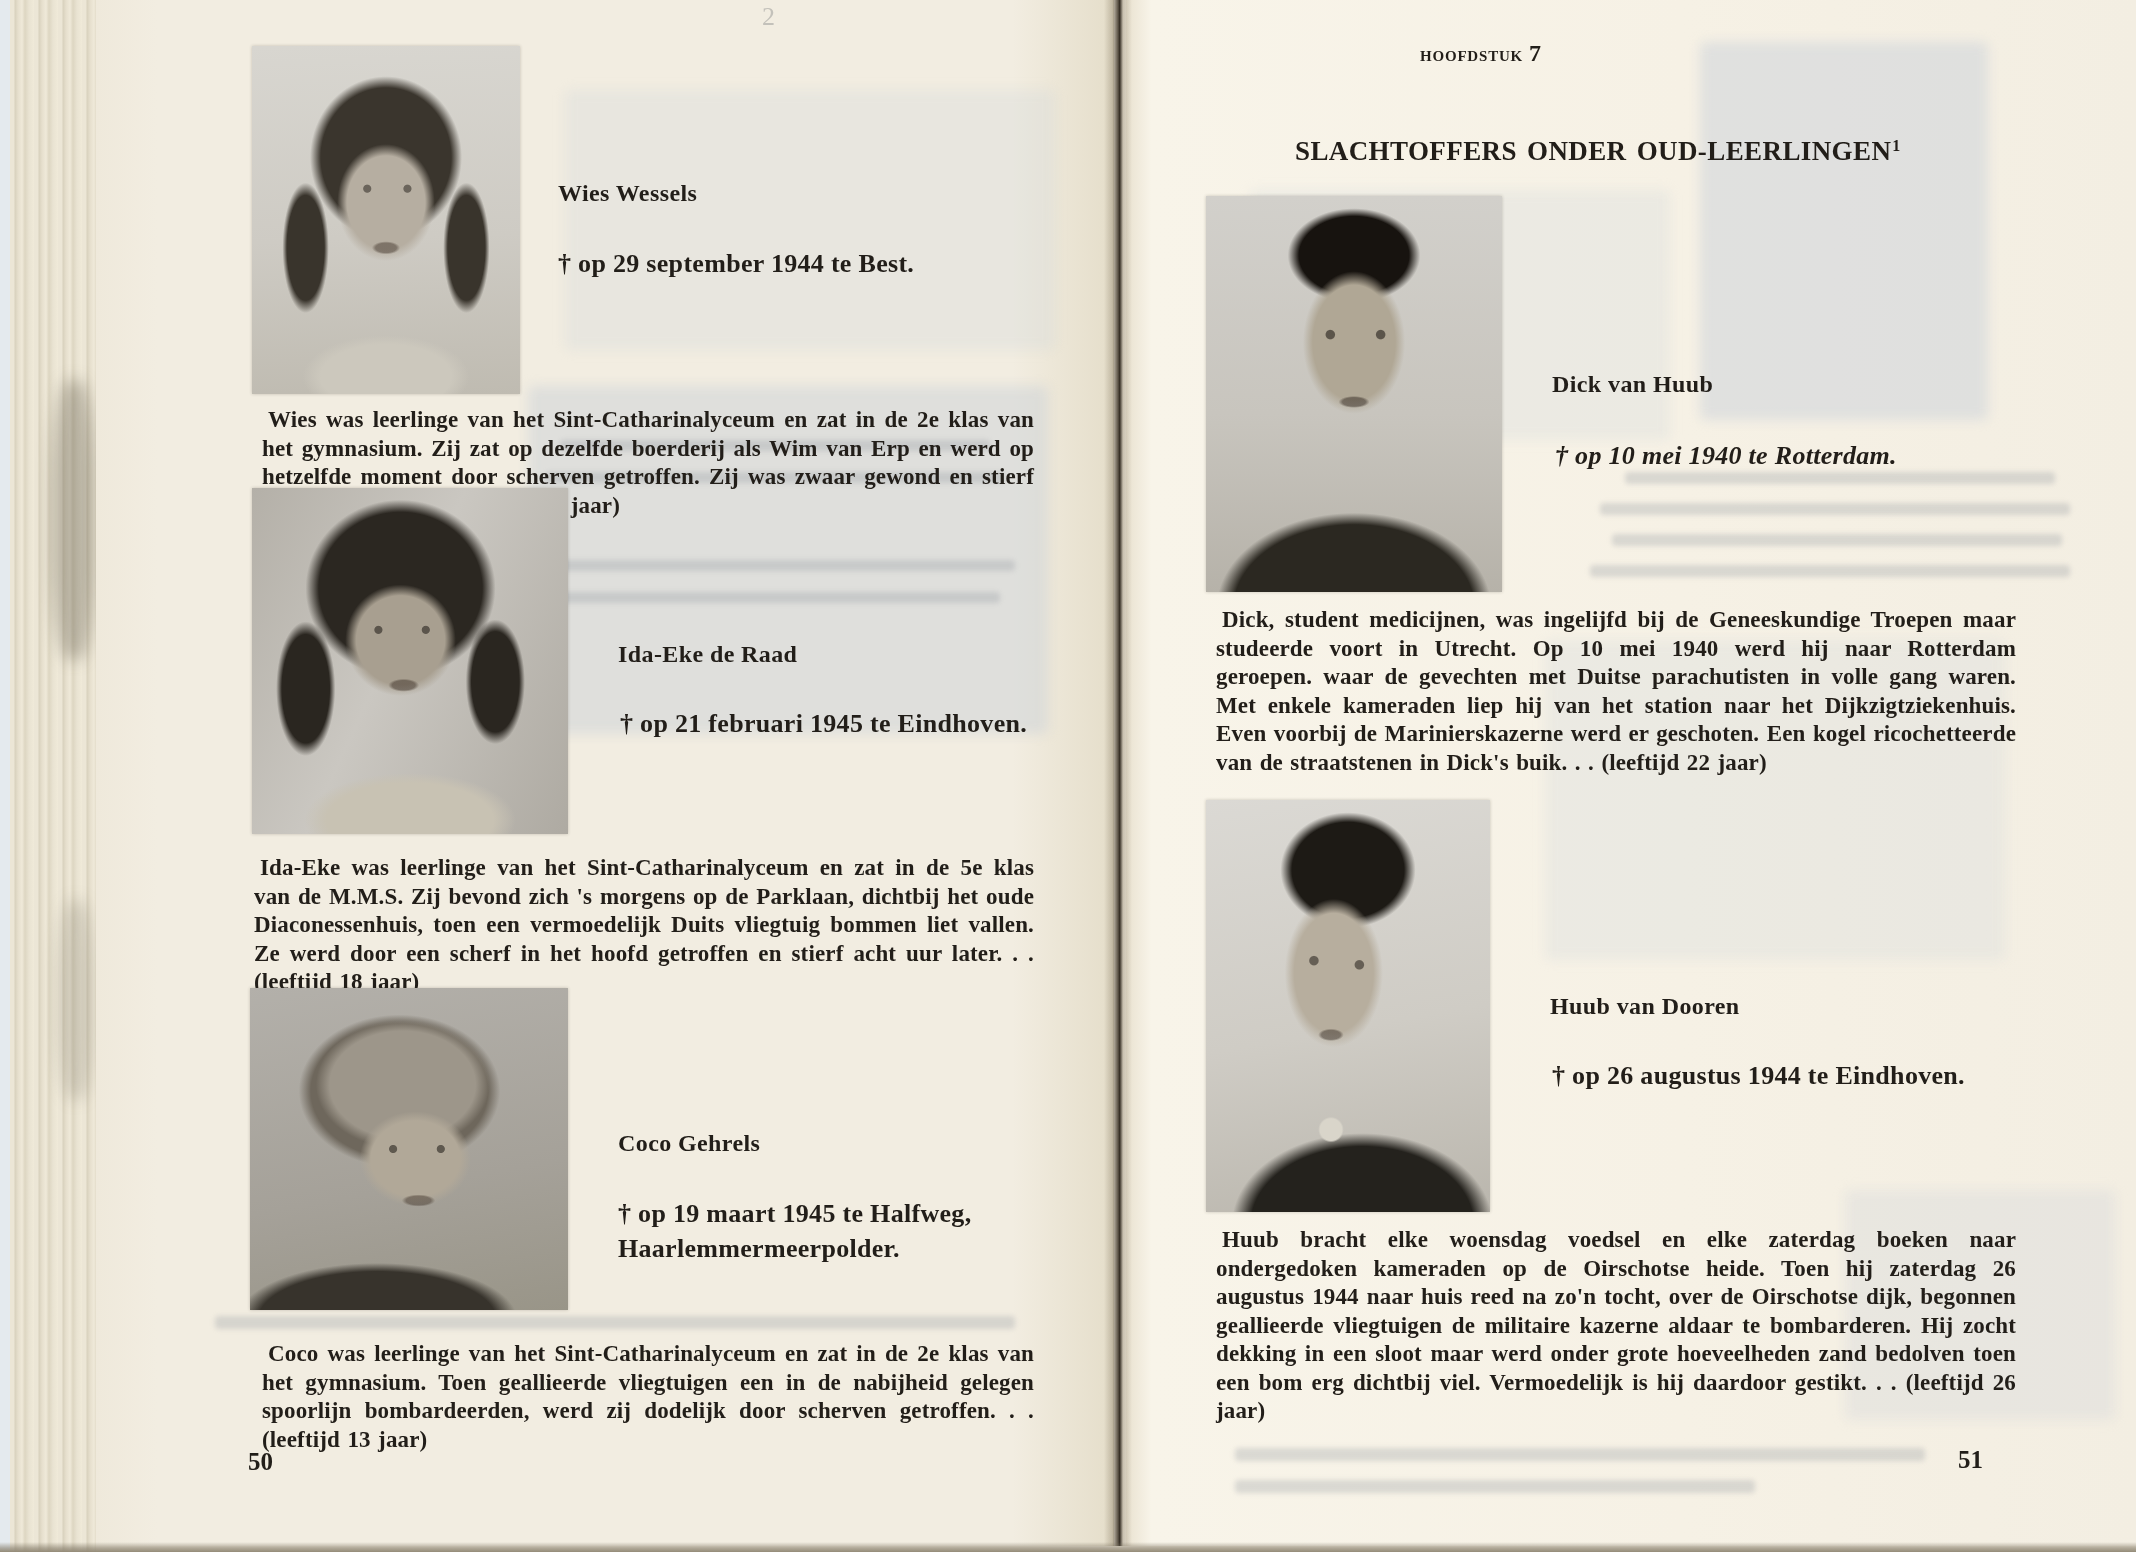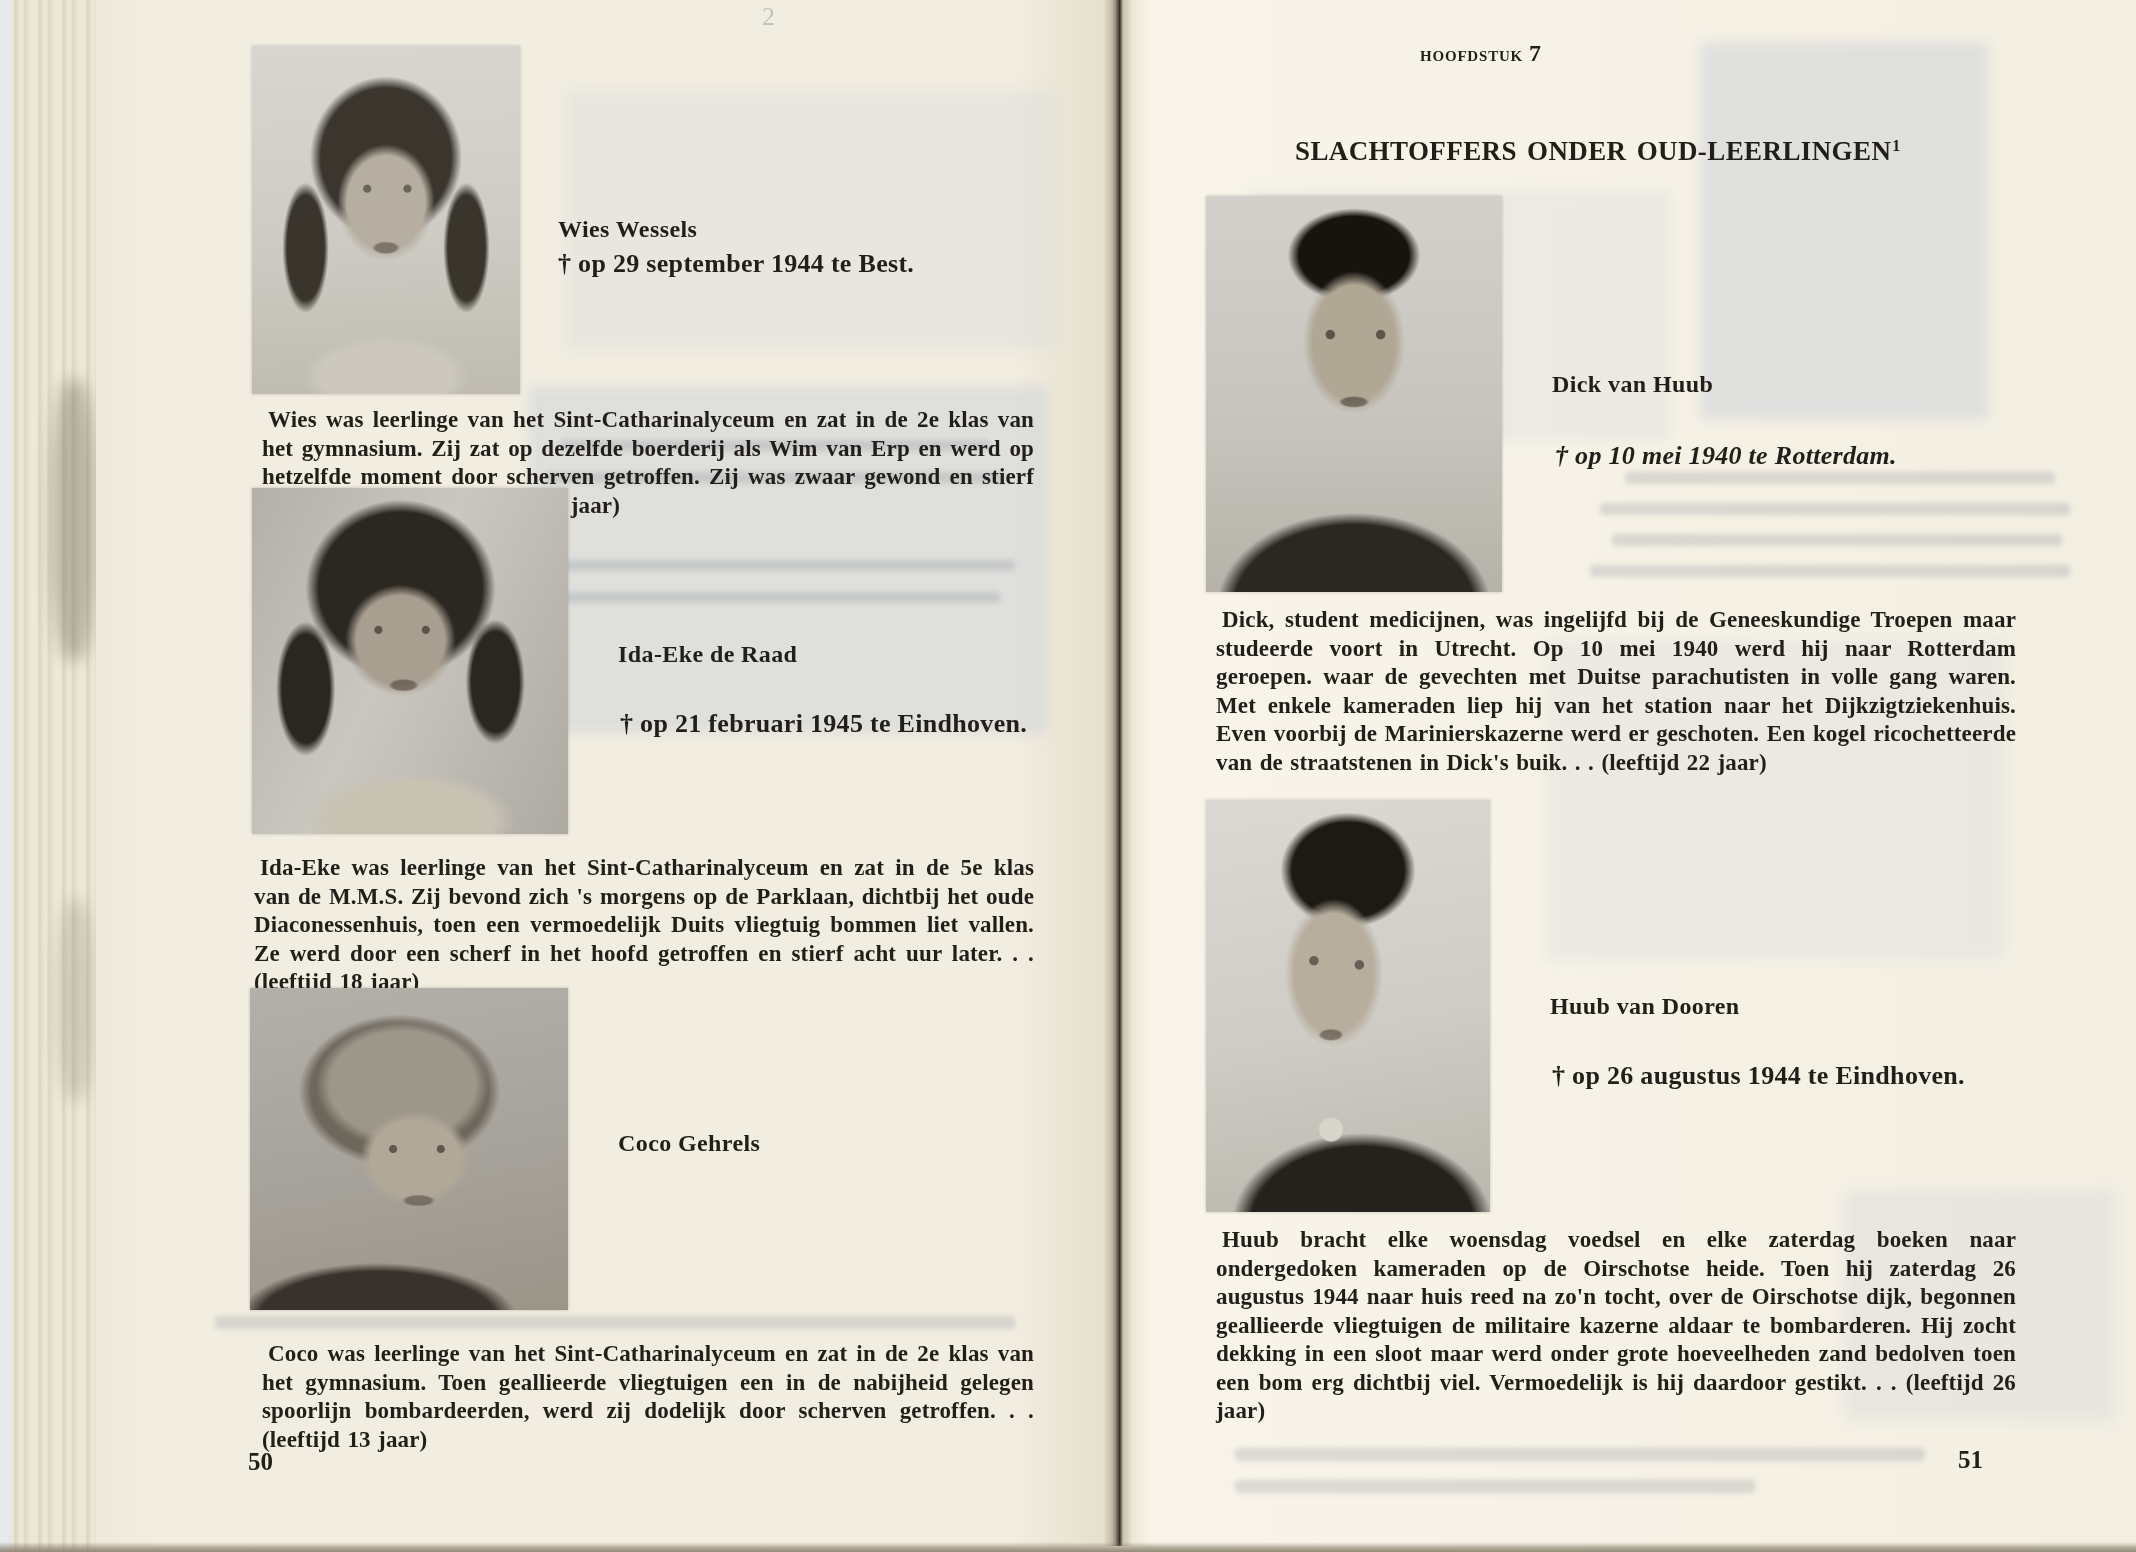--- a/index.html
+++ b/index.html
@@ -152,31 +152,33 @@
   <div class="ghost" style="left:1545px;top:640px;width:460px;height:320px;background:rgba(210,215,219,0.28);"></div>
   <div class="ghost" style="left:1845px;top:1190px;width:270px;height:230px;background:rgba(208,213,217,0.32);"></div>
   <div class="ghost-line" style="left:1625px;top:472px;width:430px;height:12px;"></div>
   <div class="ghost-line" style="left:1600px;top:503px;width:470px;height:12px;"></div>
   <div class="ghost-line" style="left:1612px;top:534px;width:450px;height:12px;"></div>
   <div class="ghost-line" style="left:1590px;top:565px;width:480px;height:12px;"></div>
   <div class="ghost-line" style="left:1235px;top:1448px;width:690px;height:13px;"></div>
   <div class="ghost-line" style="left:1235px;top:1480px;width:520px;height:13px;"></div>
 
   <div class="photo photo-wies" role="img" style="left:252px;top:46px;width:268px;height:348px;" aria-label="black-and-white portrait of girl with shoulder-length hair"></div>
-  <div class="caption-name" style="left:558px;top:180px;margin-top:36px;">Wies Wessels</div>
+  <div class="caption-name" style="left:558px;top:180px;">Wies Wessels</div>
   <div class="caption-death" style="left:558px;top:246px;">† op 29 september 1944 te Best.</div>
   <div class="bio" style="left:262px;top:406px;width:772px;">Wies was leerlinge van het Sint-Catharinalyceum en zat in de 2e klas van het gymnasium. Zij zat op dezelfde boerderij als Wim van Erp en werd op hetzelfde moment door scherven getroffen. Zij was zwaar gewond en stierf vijf dagen later. . . (leeftijd 14 jaar)</div>
 
   <div class="photo photo-ida" role="img" style="left:252px;top:488px;width:316px;height:346px;" aria-label="black-and-white portrait of girl with dark wavy hair"></div>
   <div class="caption-name" style="left:618px;top:641px;">Ida-Eke de Raad</div>
   <div class="caption-death" style="left:620px;top:706px;">† op 21 februari 1945 te Eindhoven.</div>
   <div class="bio" style="left:254px;top:854px;width:780px;">Ida-Eke was leerlinge van het Sint-Catharinalyceum en zat in de 5e klas van de M.M.S. Zij bevond zich 's morgens op de Parklaan, dichtbij het oude Diaconessenhuis, toen een vermoedelijk Duits vliegtuig bommen liet vallen. Ze werd door een scherf in het hoofd getroffen en stierf acht uur later. . . (leeftijd 18 jaar)</div>
 
   <div class="photo photo-coco" role="img" style="left:250px;top:988px;width:318px;height:322px;" aria-label="black-and-white portrait of young girl with light curly hair"></div>
   <div class="caption-name" style="left:618px;top:1130px;">Coco Gehrels</div>
+  <div class="caption-death" style="left:618px;top:1196px;">† op 19 maart 1945 te Halfweg,
+Haarlemmermeerpolder.</div>
   <div class="bio" style="left:262px;top:1340px;width:772px;">Coco was leerlinge van het Sint-Catharinalyceum en zat in de 2e klas van het gymnasium. Toen geallieerde vliegtuigen een in de nabijheid gelegen spoorlijn bombardeerden, werd zij dodelijk door scherven getroffen. . . (leeftijd 13 jaar)</div>
 
   <div class="page-number" style="left:248px;top:1448px;">50</div>
 
   <div class="running-header" style="left:1420px;top:40px;">
     <span class="chap-label">HOOFDSTUK</span><span class="chap-num">7</span>
   </div>
 
   <div class="chapter-title" style="left:1295px;top:136px;">
     <span>SLACHTOFFERS ONDER OUD-LEERLINGEN</span><sup>1</sup>

